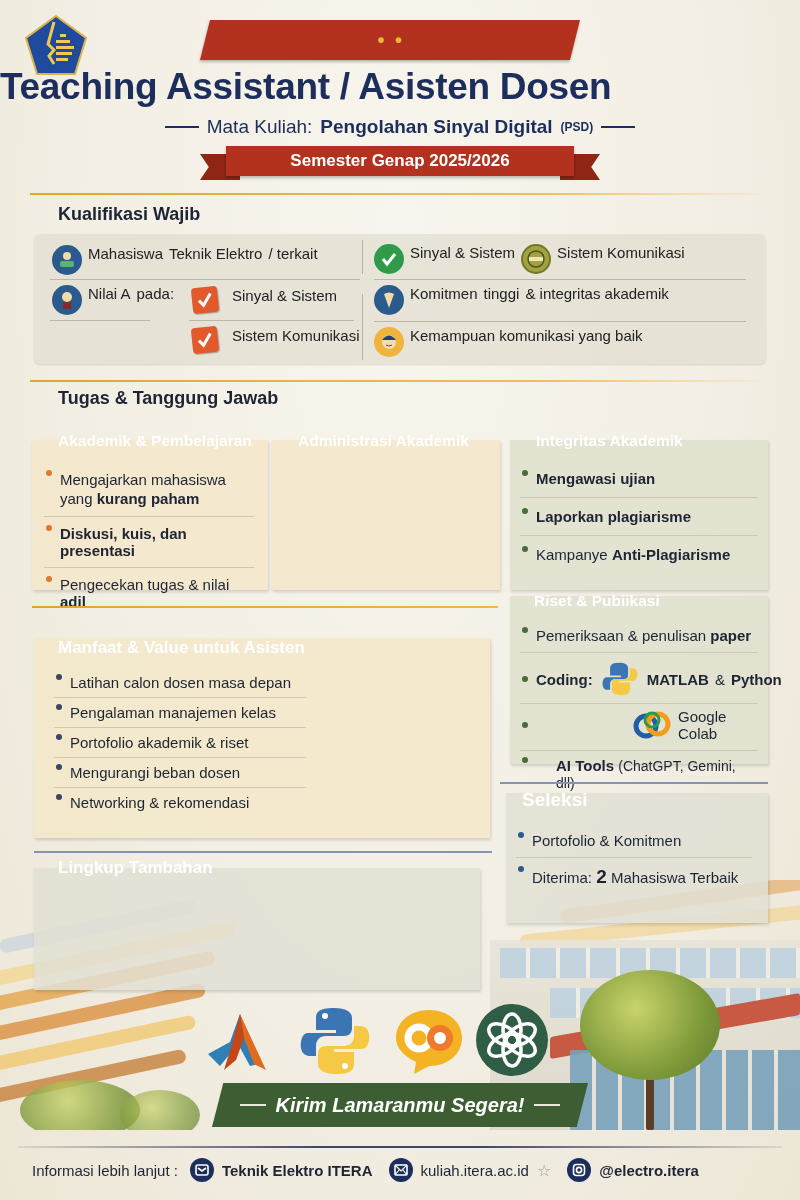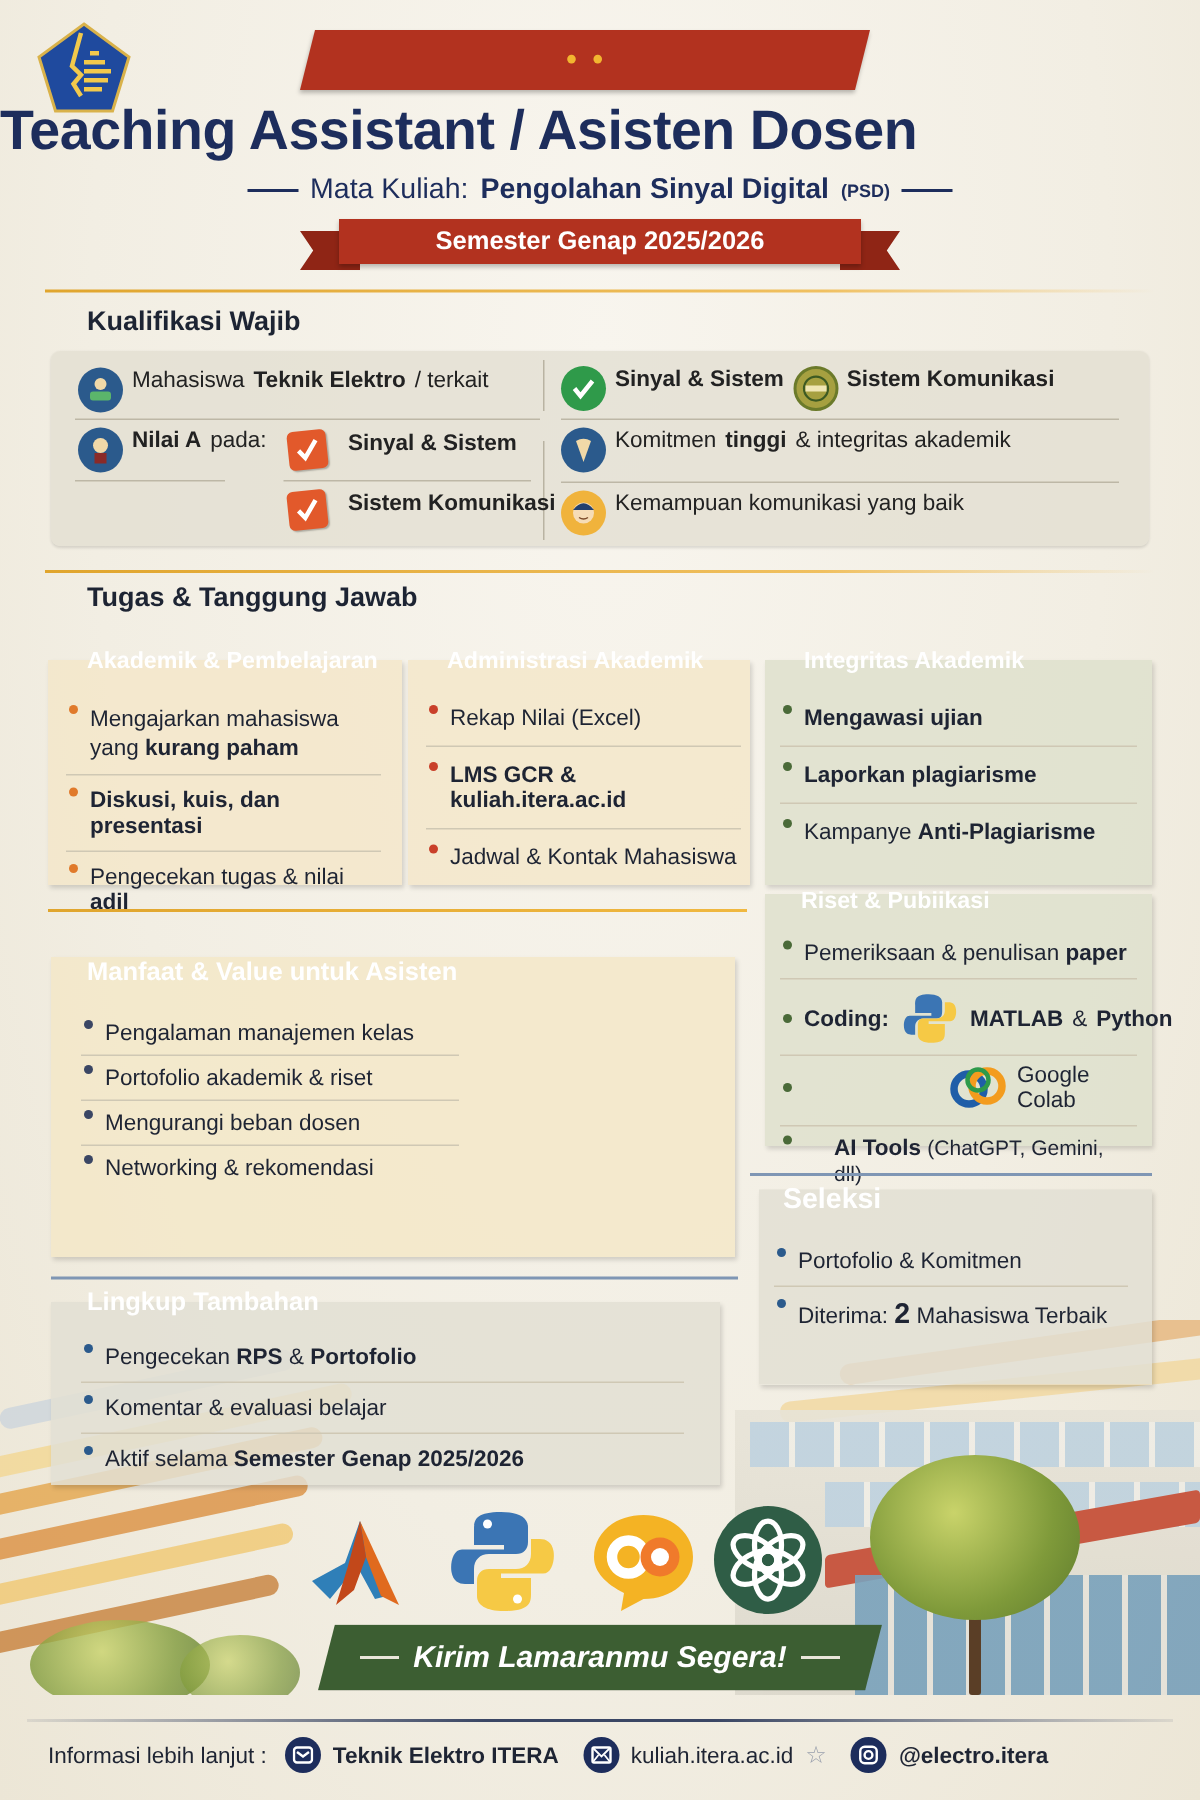--- a/index.html
+++ b/index.html
@@ -55,21 +55,21 @@
   .sec-head{position:absolute;height:32px;display:flex;align-items:center;padding-left:28px;
     font-weight:700;font-size:18px;color:#1d2433}
   .sec-head .bg{position:absolute;inset:0;background:#f2b630;
     clip-path:polygon(0 0,100% 0,88% 100%,0 100%);z-index:-1}
   .rule{position:absolute;height:2px;background:linear-gradient(90deg,#e0a52d,#f0c060 70%,rgba(240,192,96,0))}
 
   
   .panel{position:absolute;background:rgba(226,222,208,.75);border-radius:6px;
     box-shadow:0 1px 2px rgba(0,0,0,.12)}
   .q-row{position:absolute;display:flex;gap:6px;font-size:15px;color:#222}
-  .q-row b{font-weight:700}
+  .q-row b{font-weight:400}
   .q-sep{position:absolute;height:1px;background:#bdb7a6}
   .vsep{position:absolute;width:1px;background:#b9b3a2}
   .ic-round{width:30px;height:30px;border-radius:50%;flex:none;display:flex;align-items:center;justify-content:center}
   .ic-check{width:26px;height:26px;flex:none;background:#e2592b;border-radius:4px;display:flex;align-items:center;justify-content:center;
     transform:rotate(-6deg);box-shadow:1px 1px 1px rgba(0,0,0,.25)}
 
   
   .card{position:absolute;background:rgba(244,230,200,.8);box-shadow:1px 2px 3px rgba(0,0,0,.15)}
   .card.green{background:rgba(222,224,204,.85)}
   .card.grey{background:rgba(226,223,212,.85)}
@@ -275,25 +275,20 @@
       <span>Pengecekan tugas &amp; nilai</span> <b>adil</b>
     </li>
   </ul>
 
   <div class="card" style="left:272px;top:440px;width:228px;height:150px"></div>
   <div class="card-head" style="left:272px;top:424px;width:238px">
     <div class="bg" style="background:#b7341f;clip-path:polygon(0 0,100% 0,90% 100%,0 100%)"></div>
     <div class="accent"></div>
     <span>Administrasi Akademik</span>
   </div>
-  <ul class="bullets" style="left:284px;top:470px;width:210px;--dot:#c9402a">
-    <li style="padding-bottom:10px"><span>Rekap Nilai (Excel)</span></li>
-    <li style="padding:10px 0 10px 16px"><b>LMS GCR &amp; kuliah.itera.ac.id</b></li>
-    <li style="padding:10px 0 0 16px"><span>Jadwal &amp; Kontak Mahasiswa</span></li>
-  </ul>
 
   <div class="card green" style="left:510px;top:440px;width:258px;height:150px"></div>
   <div class="card-head" style="left:510px;top:424px;width:240px">
     <div class="bg" style="background:#3f5a2c;clip-path:polygon(0 0,100% 0,90% 100%,0 100%)"></div>
     <span>Integritas Akademik</span>
   </div>
   <ul class="bullets" style="left:520px;top:470px;width:238px;--dot:#4a6a38">
     <li style="padding-bottom:10px"><b>Mengawasi ujian</b></li>
     <li style="padding:10px 0 10px 16px"><b>Laporkan plagiarisme</b></li>
     <li style="padding:10px 0 10px 16px">
@@ -338,20 +333,21 @@
       <b>AI Tools</b> <span style="font-size:14px">(ChatGPT, Gemini, dll)</span>
     </li>
   </ul>
 
   <div class="card" style="left:34px;top:638px;width:456px;height:200px;background:rgba(243,231,200,.85)"></div>
   <div class="card-head" style="left:32px;top:631px;width:324px;font-size:17px">
     <div class="bg" style="background:#1d2d5c;clip-path:polygon(2% 0,100% 0,94% 100%,0 100%)"></div>
     <span>Manfaat &amp; Value untuk Asisten</span>
   </div>
   <ul class="bullets" style="left:54px;top:674px;width:252px;--dot:#3a4664">
+    <li style="padding:0 0 6px 16px"><span>Latihan calon dosen masa depan</span></li>
     <li style="padding:6px 0 6px 16px"><span>Pengalaman manajemen kelas</span></li>
     <li style="padding:6px 0 6px 16px"><span>Portofolio akademik &amp; riset</span></li>
     <li style="padding:6px 0 6px 16px"><span>Mengurangi beban dosen</span></li>
     <li style="padding:6px 0 0 16px"><span>Networking &amp; rekomendasi</span></li>
   </ul>
 
   <div class="rule" style="left:500px;top:782px;width:268px;background:#7f96b4"></div>
   <div class="card grey" style="left:506px;top:793px;width:262px;height:130px"></div>
   <div class="card-head" style="left:500px;top:783px;width:126px;font-size:19px">
     <div class="bg" style="background:#1d2d5c;clip-path:polygon(4% 0,100% 0,88% 100%,0 100%)"></div>
@@ -365,30 +361,20 @@
       <span>Mahasiswa Terbaik</span>
     </li>
   </ul>
 
   <div class="rule" style="left:34px;top:851px;width:458px;background:#7f96b4"></div>
   <div class="card grey" style="left:34px;top:868px;width:446px;height:122px"></div>
   <div class="card-head" style="left:32px;top:851px;width:206px;font-size:17px">
     <div class="bg" style="background:#1d2d5c;clip-path:polygon(2% 0,100% 0,90% 100%,0 100%)"></div>
     <span>Lingkup Tambahan</span>
   </div>
-  <ul class="bullets" style="left:54px;top:896px;width:402px;--dot:#2b5a8c">
-    <li style="padding:0 0 8px 16px">
-      <span>Pengecekan</span> <b>RPS</b>
-      <span>&amp;</span> <b>Portofolio</b>
-    </li>
-    <li style="padding:8px 0 8px 16px"><span>Komentar &amp; evaluasi belajar</span></li>
-    <li style="padding:8px 0 0 16px">
-      <span>Aktif selama</span> <b>Semester Genap 2025/2026</b>
-    </li>
-  </ul>
 
   <div class="tool" style="left:200px;top:1004px">
     <svg viewBox="0 0 74 74" width="74" height="74">
       <path d="M8 50 L30 38 L40 10 L58 60 L50 62 L38 40 L20 62 Z" fill="#2f7fb8"></path>
       <path d="M40 10 L66 66 L54 60 L44 34 Z" fill="#e06a1e"></path>
       <path d="M40 10 L44 34 L36 56 L24 66 L32 40 Z" fill="#c2481a"></path>
     </svg>
   </div>
   <div class="tool" style="left:298px;top:1004px">
     <svg viewBox="0 0 74 74" width="74" height="74">

